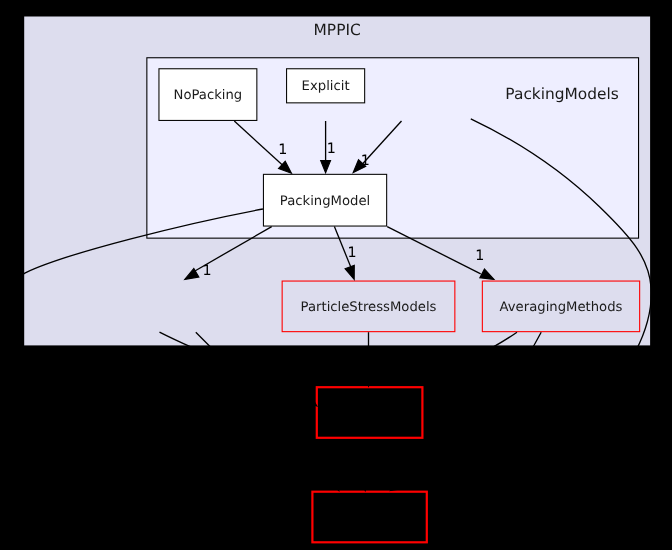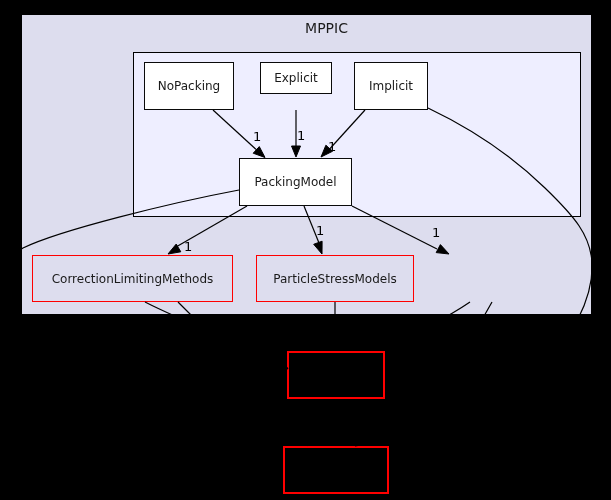--- a/index.html
+++ b/index.html
@@ -13,21 +13,21 @@
     background:#ddddee;
   }
   .cluster-inner{
     position:absolute;left:133px;top:52px;width:448px;height:165px;
     background:#eeeeff;border:1px solid #000;box-sizing:border-box;
   }
   .cluster-label{
     position:absolute;font-size:14px;color:#1a1a1a;text-align:center;
     white-space:nowrap;
   }
-  .lbl-mppic{left:22px;top:20px;width:569px;margin-left:20px;}
+  .lbl-mppic{left:22px;top:20px;width:569px;}
   .lbl-packingmodels{left:446px;top:78px;width:130px;}
   .node{
     position:absolute;display:flex;align-items:center;justify-content:center;
     background:#ffffff;border:1px solid #0a0a0a;box-sizing:border-box;
     font-size:12px;white-space:nowrap;cursor:pointer;
   }
   .node-red{
     background:transparent;border:1.4px solid #ff0000;
   }
   .node-hidden{
@@ -62,28 +62,28 @@
 </style>
 </head>
 <body>
 
 <div id="canvas">
 
   <div class="cluster-outer"></div>
   <div class="cluster-inner"></div>
 
   <div class="cluster-label lbl-mppic">MPPIC</div>
+  <div class="cluster-label lbl-packingmodels">PackingModels</div>
 
   <div class="node n-nopacking">NoPacking</div>
   <div class="node n-explicit">Explicit</div>
-  <div class="node n-implicit">Implicit</div>
   <div class="node n-packingmodel">PackingModel</div>
 
-  <div class="node node-red n-correction">CorrectionLimitingMethods</div>
   <div class="node node-red n-particle">ParticleStressModels</div>
+  <div class="node node-red n-averaging">AveragingMethods</div>
 
   <div class="node-hidden n-hidden1"></div>
   <div class="node-hidden n-hidden2"></div>
 
   <div class="edge-label el-1">1</div>
   <div class="edge-label el-2">1</div>
   <div class="edge-label el-3">1</div>
   <div class="edge-label el-4">1</div>
   <div class="edge-label el-5">1</div>
   <div class="edge-label el-6">1</div>

